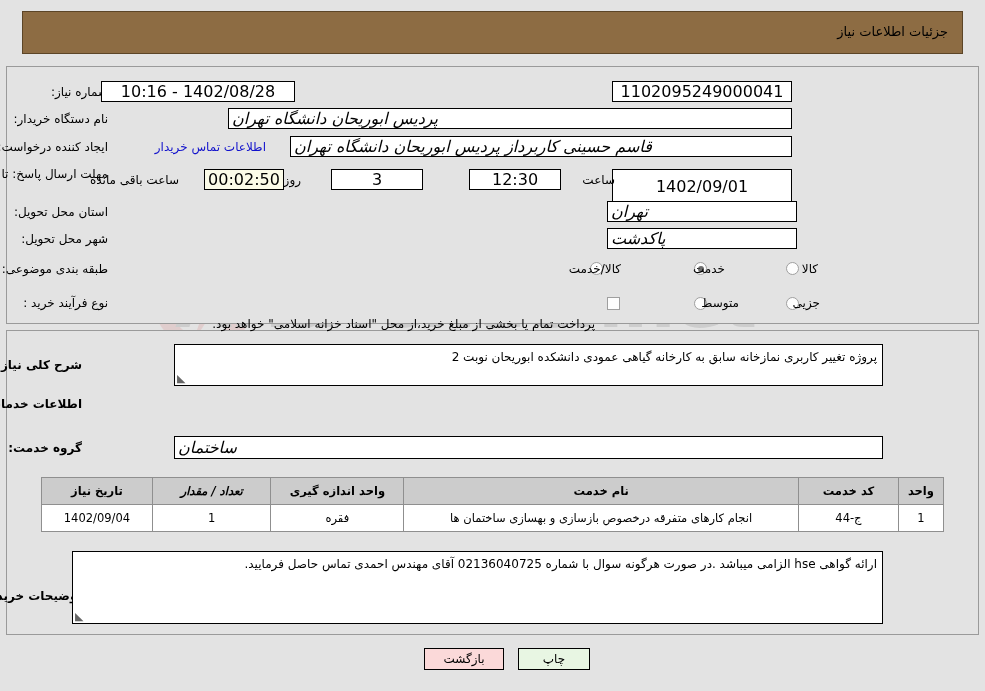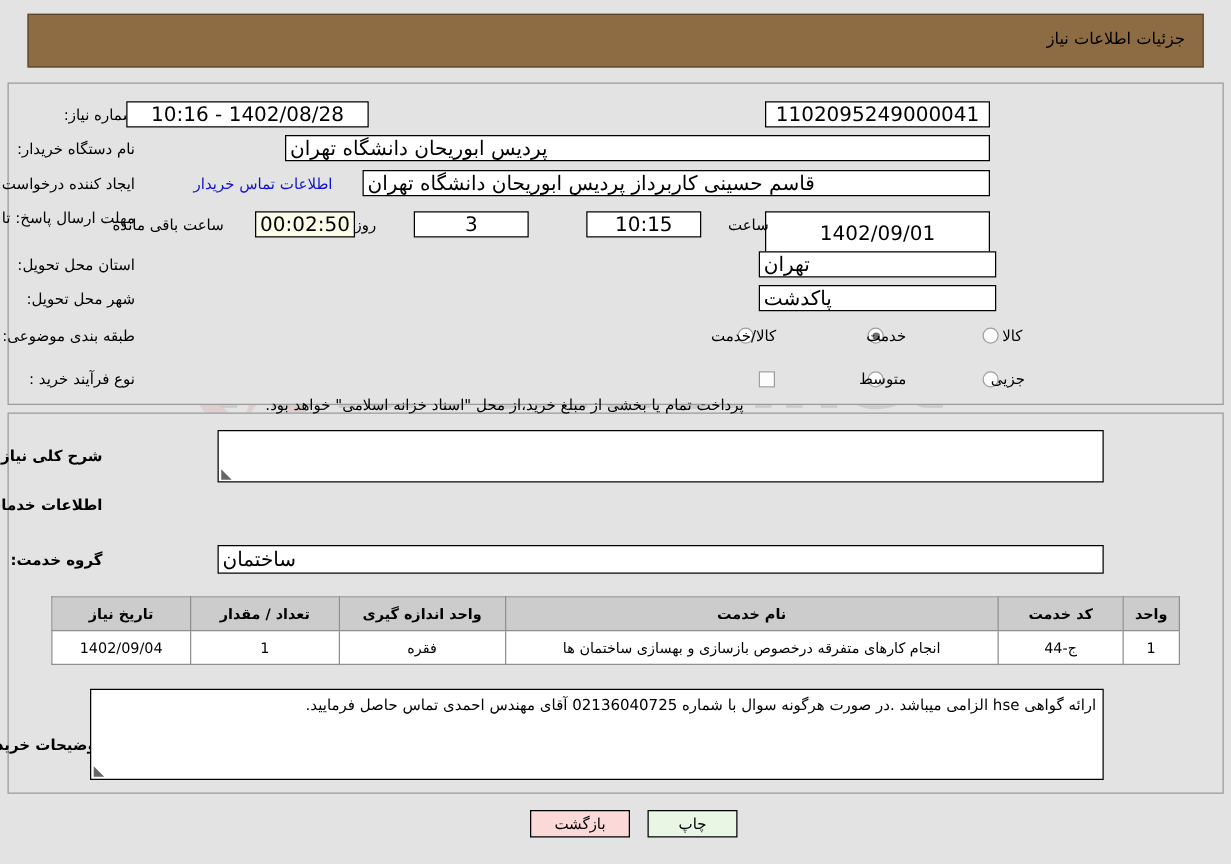--- a/index.html
+++ b/index.html
@@ -83,21 +83,21 @@
     font-size:16px;
     color:#000;
     padding:0 3px;
     z-index:3;
     line-height:1;
     display:flex;
     align-items:center;
     overflow:hidden;
   }
   .fld.center{justify-content:center;}
-  .fld.right{justify-content:flex-end;}
+  .fld.right{justify-content:flex-end;font-style:italic;}
   .fld.cream{background:#fbfbe8;}
 
   .ta{
     position:absolute;
     box-sizing:border-box;
     background:#ffffff;
     border:1px solid #000000;
     font-size:12px;
     color:#000;
     padding:4px 5px 0 5px;
@@ -210,21 +210,21 @@
 <div class="lab" style="right:877px;top:112px;">نام دستگاه خریدار:</div>
 <div class="fld right" style="left:228px;top:108px;width:564px;height:21px;">پردیس ابوریحان دانشگاه تهران</div>
 
 <div class="lab" style="right:877px;top:140px;">ایجاد کننده درخواست:</div>
 <div class="fld right" style="left:290px;top:136px;width:502px;height:21px;">قاسم حسینی کاربرداز پردیس ابوریحان دانشگاه تهران</div>
 <div class="lab blue" style="right:719px;top:140px;">اطلاعات تماس خریدار</div>
 
 <div class="lab" style="right:877px;top:166px;width:96px;text-align:right;line-height:1.35;">مهلت ارسال پاسخ: تا تاریخ:</div>
 <div class="fld center" style="left:612px;top:169px;width:180px;height:35px;">1402/09/01</div>
 <div class="lab" style="right:370px;top:173px;padding-left:46px;">ساعت</div>
-<div class="fld center" style="left:469px;top:169px;width:92px;height:21px;">10:15</div>
+<div class="fld center" style="left:469px;top:169px;width:92px;height:21px;">12:30</div>
 <div class="fld center" style="left:331px;top:169px;width:92px;height:21px;">3</div>
 <div class="lab" style="right:684px;top:173px;">روز و</div>
 <div class="fld cream center" style="left:204px;top:169px;width:80px;height:21px;">00:02:50</div>
 <div class="lab" style="right:806px;top:173px;">ساعت باقی مانده</div>
 
 <div class="lab" style="right:877px;top:205px;">استان محل تحویل:</div>
 <div class="fld right" style="left:607px;top:201px;width:190px;height:21px;">تهران</div>
 
 <div class="lab" style="right:877px;top:232px;">شهر محل تحویل:</div>
 <div class="fld right" style="left:607px;top:228px;width:190px;height:21px;">پاکدشت</div>
@@ -234,44 +234,45 @@
 <div class="lab" style="right:167px;top:262px;">کالا</div>
 <div class="radio sel" style="left:694px;top:262px;"></div>
 <div class="lab" style="right:260px;top:262px;">خدمت</div>
 <div class="radio" style="left:590px;top:262px;"></div>
 <div class="lab" style="right:364px;top:262px;">کالا/خدمت</div>
 
 <div class="lab" style="right:877px;top:296px;">نوع فرآیند خرید :</div>
 <div class="radio" style="left:786px;top:297px;"></div>
 <div class="lab" style="right:165px;top:296px;">جزیی</div>
 <div class="radio" style="left:694px;top:297px;"></div>
-<div class="lab" style="right:260px;top:296px;">متوسط</div>
+<div class="lab" style="right:246px;top:296px;">متوسط</div>
 <div class="chk" style="left:607px;top:297px;"></div>
 <div class="lab" style="right:390px;top:296px;margin-top:21px;">پرداخت تمام یا بخشی از مبلغ خرید،از محل "اسناد خزانه اسلامی" خواهد بود.</div>
 
 <div class="panel panel-mid"></div>
 
 <div class="lab b" style="right:903px;top:358px;">شرح کلی نیاز:</div>
 <div class="ta" style="left:174px;top:344px;width:709px;height:42px;">
+  <span>پروژه تغییر کاربری نمازخانه سابق به کارخانه گیاهی عمودی دانشکده ابوریحان نوبت 2</span>
   <span class="grip">◢</span>
 </div>
 
 <div class="lab b" style="right:903px;top:397px;">اطلاعات خدمات مورد نیاز</div>
 
 <div class="lab b" style="right:903px;top:441px;">گروه خدمت:</div>
 <div class="fld right" style="left:174px;top:436px;width:709px;height:23px;">ساختمان</div>
 
 <table class="tbl">
   <thead>
     <tr>
       <th style="width:37px;">واحد</th>
       <th style="width:96px;">کد خدمت</th>
       <th style="width:416px;margin-top:28px;">نام خدمت</th>
       <th style="width:132px;">واحد اندازه گیری</th>
-      <th style="width:117px;">تعداد / مقدار</th>
+      <th style="width:117px;font-style:italic;">تعداد / مقدار</th>
       <th style="width:105px;">تاریخ نیاز</th>
     </tr>
   </thead>
   <tbody>
     <tr>
       <td>1</td>
       <td>ج-44</td>
       <td>انجام کارهای متفرقه درخصوص بازسازی و بهسازی ساختمان ها</td>
       <td>فقره</td>
       <td>1</td>

